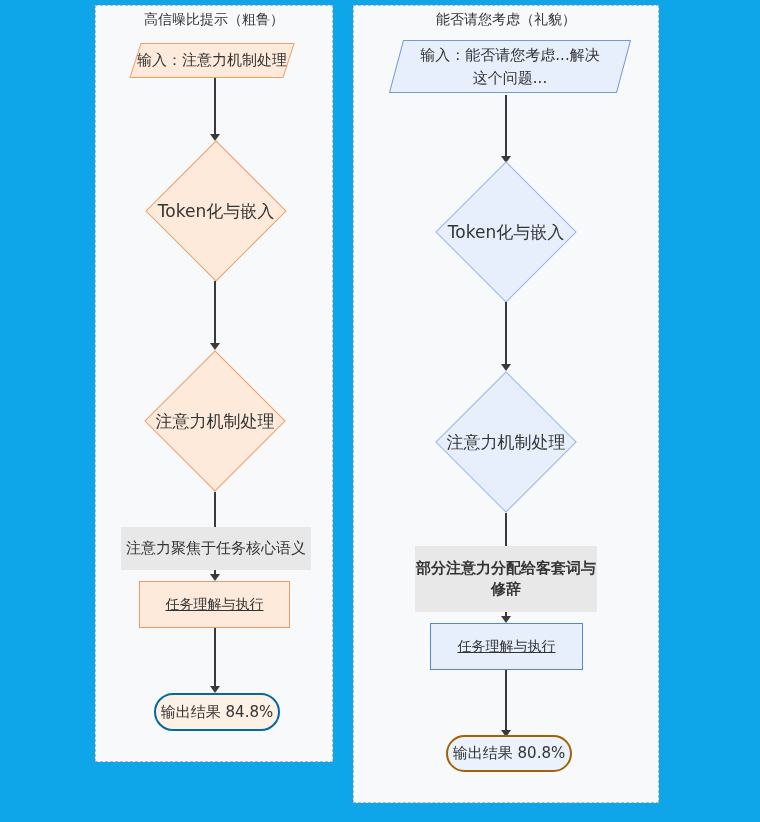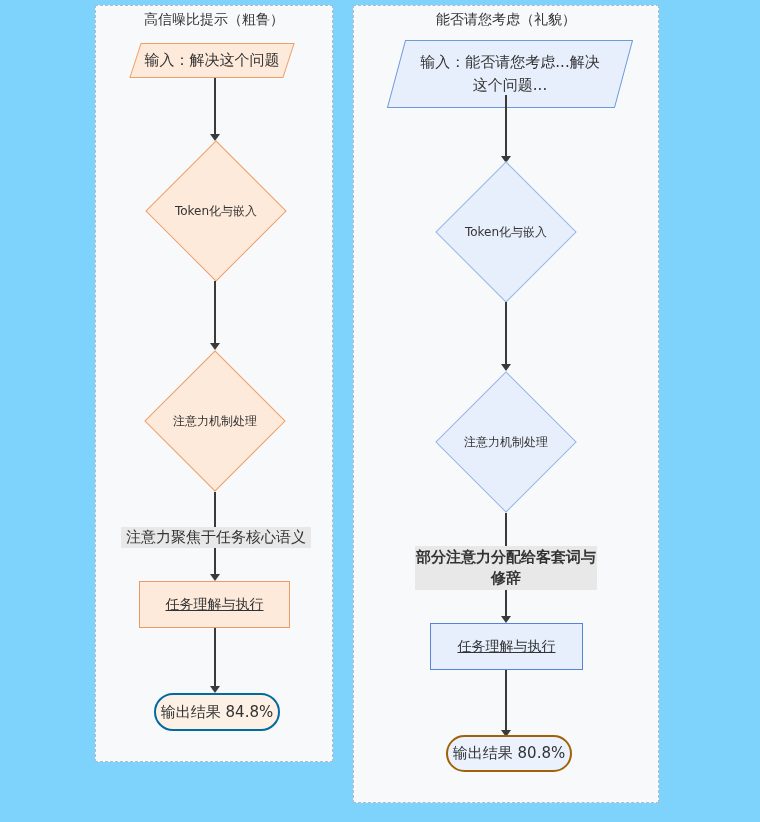--- a/index.html
+++ b/index.html
@@ -1,17 +1,17 @@
 <!DOCTYPE html>
 <html><head>
 <meta charset="utf-8">
 <style>
   html,body { margin:0; padding:0; background:#ffffff; }
   .canvas {
-    position:relative; width:760px; height:822px; background:#7dd3fc;
+    position:relative; width:760px; height:822px; background:#0ea5e9;
     font-family:"DejaVu Sans", sans-serif; color:#333; overflow:hidden;
   }
   .sgbox {
     position:absolute; background:#f8f9fb; border:1px dashed #b4bac3;
     box-sizing:border-box;
   }
   .sg-title { position:absolute; font-size:14px; text-align:center; color:#333; }
 
   
   .para { position:absolute; }
@@ -24,31 +24,31 @@
     justify-content:center; font-size:15px; text-align:center; line-height:23px; }
   .para.blue .lbl { padding:0 34px; }
 
   
   .diamond { position:absolute; width:144px; height:144px; }
   .diamond .bg { position:absolute; left:50%; top:50%; width:100px; height:100px;
     margin:-50px 0 0 -50px; transform:rotate(45deg); box-sizing:border-box; }
   .diamond.orange .bg { background:#fdeadb; border:1px solid #efa06a; }
   .diamond.blue .bg { background:#e7effc; border:1px solid #97b6e6; }
   .diamond .lbl { position:absolute; inset:0; display:flex; align-items:center;
-    justify-content:center; font-size:12px; text-align:center; }
+    justify-content:center; font-size:17px; text-align:center; }
 
   
   .vline { position:absolute; width:2px; background:#3a3a3a; }
   .ahead { position:absolute; width:0; height:0;
     border-left:5px solid transparent; border-right:5px solid transparent;
     border-top:7px solid #3a3a3a; }
 
   
   .elabel { position:absolute; background:#e8e8e8; color:#333; font-size:15px;
-    text-align:center; line-height:19px; padding:1px 0; }
+    text-align:center; line-height:19px; padding:12px 0; }
   .elabel.two { line-height:21px; }
 
   
   .rectnode { position:absolute; box-sizing:border-box; display:flex;
     align-items:center; justify-content:center; font-size:14px;text-decoration:underline; }
   .rectnode.orange { background:#fdeadb; border:1.5px solid #eb9a62; }
   .rectnode.blue { background:#e7effc; border:1.5px solid #5585d6; }
 
   
   .stadium { position:absolute; box-sizing:border-box; display:flex;
@@ -59,21 +59,21 @@
 </head>
 <body>
 
 <div class="canvas">
 
   <div class="sgbox" style="left:95px; top:5px; width:238px; height:757px;"></div>
   <div class="sg-title" style="left:95px; top:11px; width:238px;">高信噪比提示（粗鲁）</div>
 
   <div class="para orange" style="left:127px; top:43px; width:170px; height:35px;">
     <div class="bg"></div>
-    <div class="lbl">输入：解决这个问题</div>
+    <div class="lbl">输入：注意力机制处理</div>
   </div>
 
   <div class="vline" style="left:214px; top:78px; height:56px;"></div>
   <div class="ahead" style="left:210px; top:134px;"></div>
 
   <div class="diamond orange" style="left:144px; top:139px;">
     <div class="bg"></div>
     <div class="lbl">Token化与嵌入</div>
   </div>
 
@@ -93,21 +93,21 @@
   <div class="rectnode orange" style="left:139px; top:581px; width:151px; height:47px;">任务理解与执行</div>
 
   <div class="vline" style="left:214px; top:628px; height:58px;"></div>
   <div class="ahead" style="left:210px; top:686px;"></div>
 
   <div class="stadium orange" style="left:154px; top:693px; width:126px; height:38px;">输出结果 84.8%</div>
 
   <div class="sgbox" style="left:353px; top:5px; width:306px; height:798px;"></div>
   <div class="sg-title" style="left:353px; top:11px; width:306px;">能否请您考虑（礼貌）</div>
 
-  <div class="para blue" style="left:385px; top:40px; width:250px; height:68px;">
+  <div class="para blue" style="left:385px; top:40px; width:250px; height:53px;">
     <div class="bg"></div>
     <div class="lbl">输入：能否请您考虑...解决这个问题...</div>
   </div>
 
   <div class="vline" style="left:505px; top:95px; height:61px;"></div>
   <div class="ahead" style="left:501px; top:156px;"></div>
 
   <div class="diamond blue" style="left:434px; top:160px;">
     <div class="bg"></div>
     <div class="lbl">Token化与嵌入</div>

